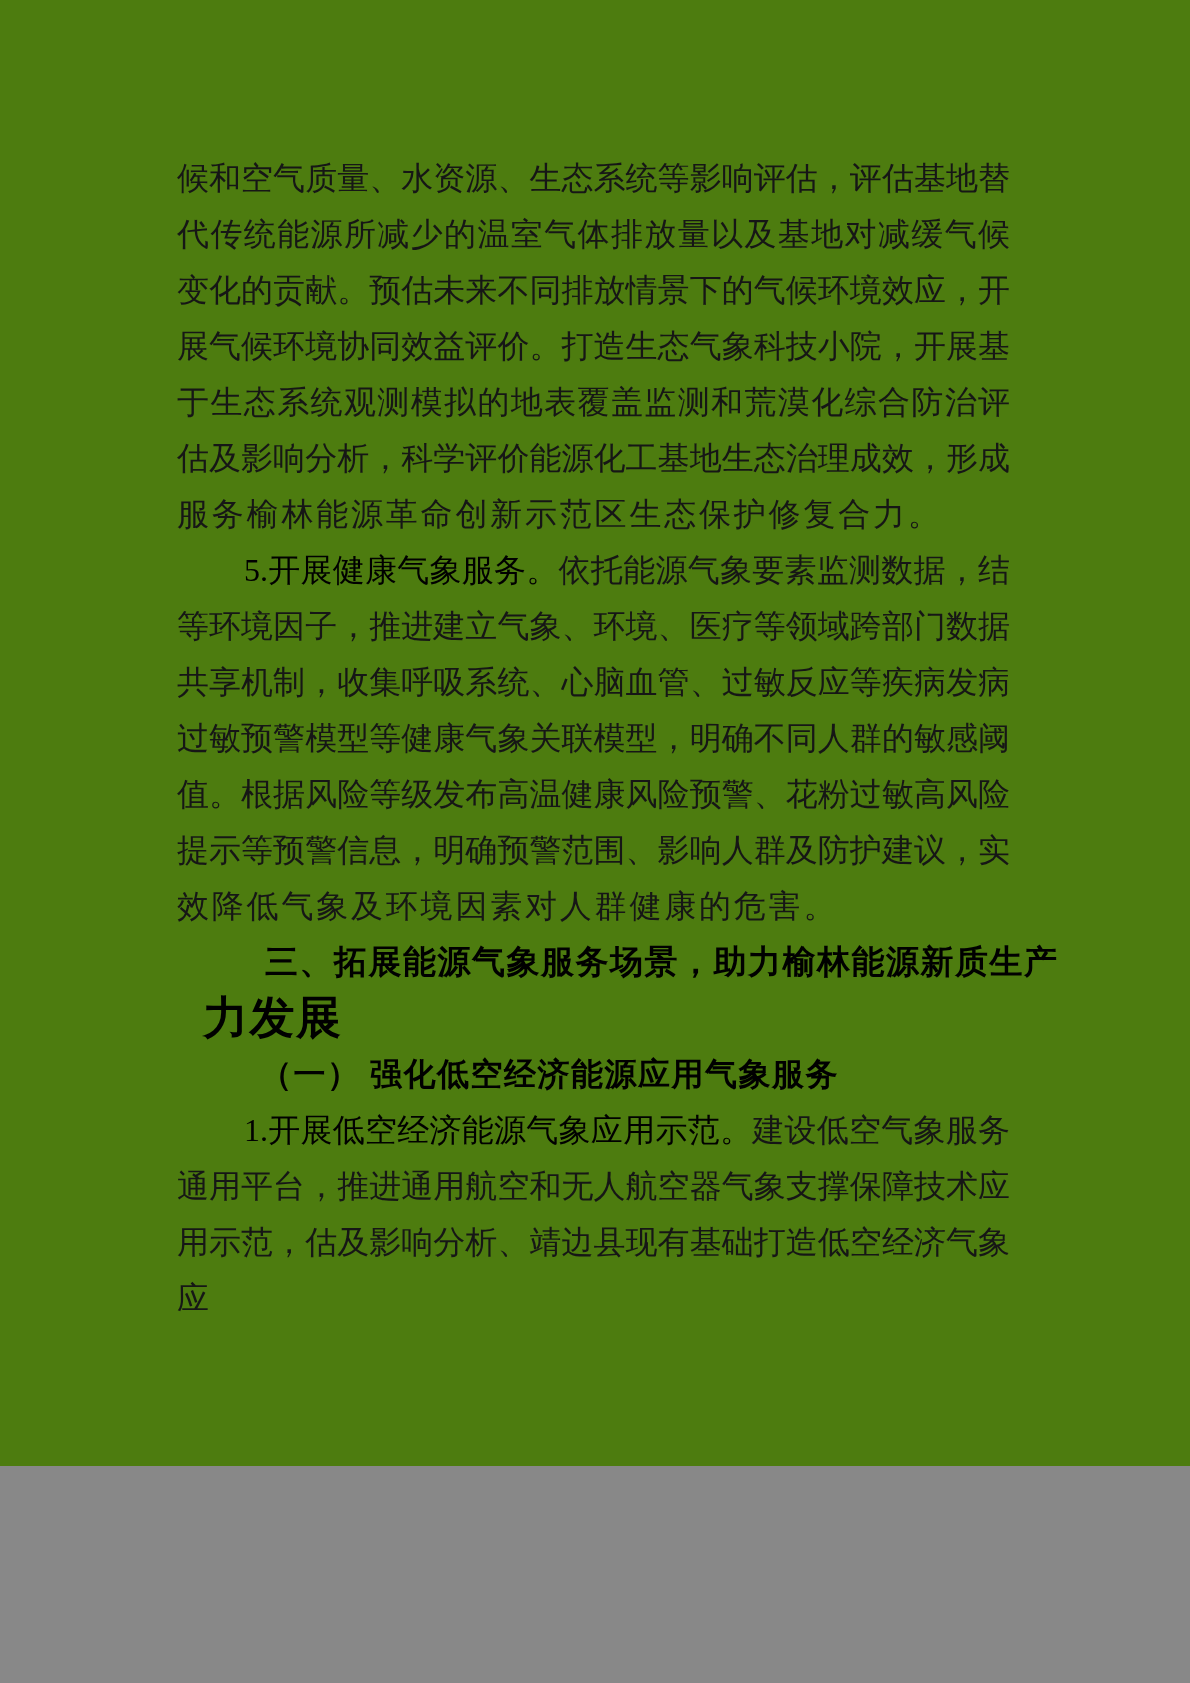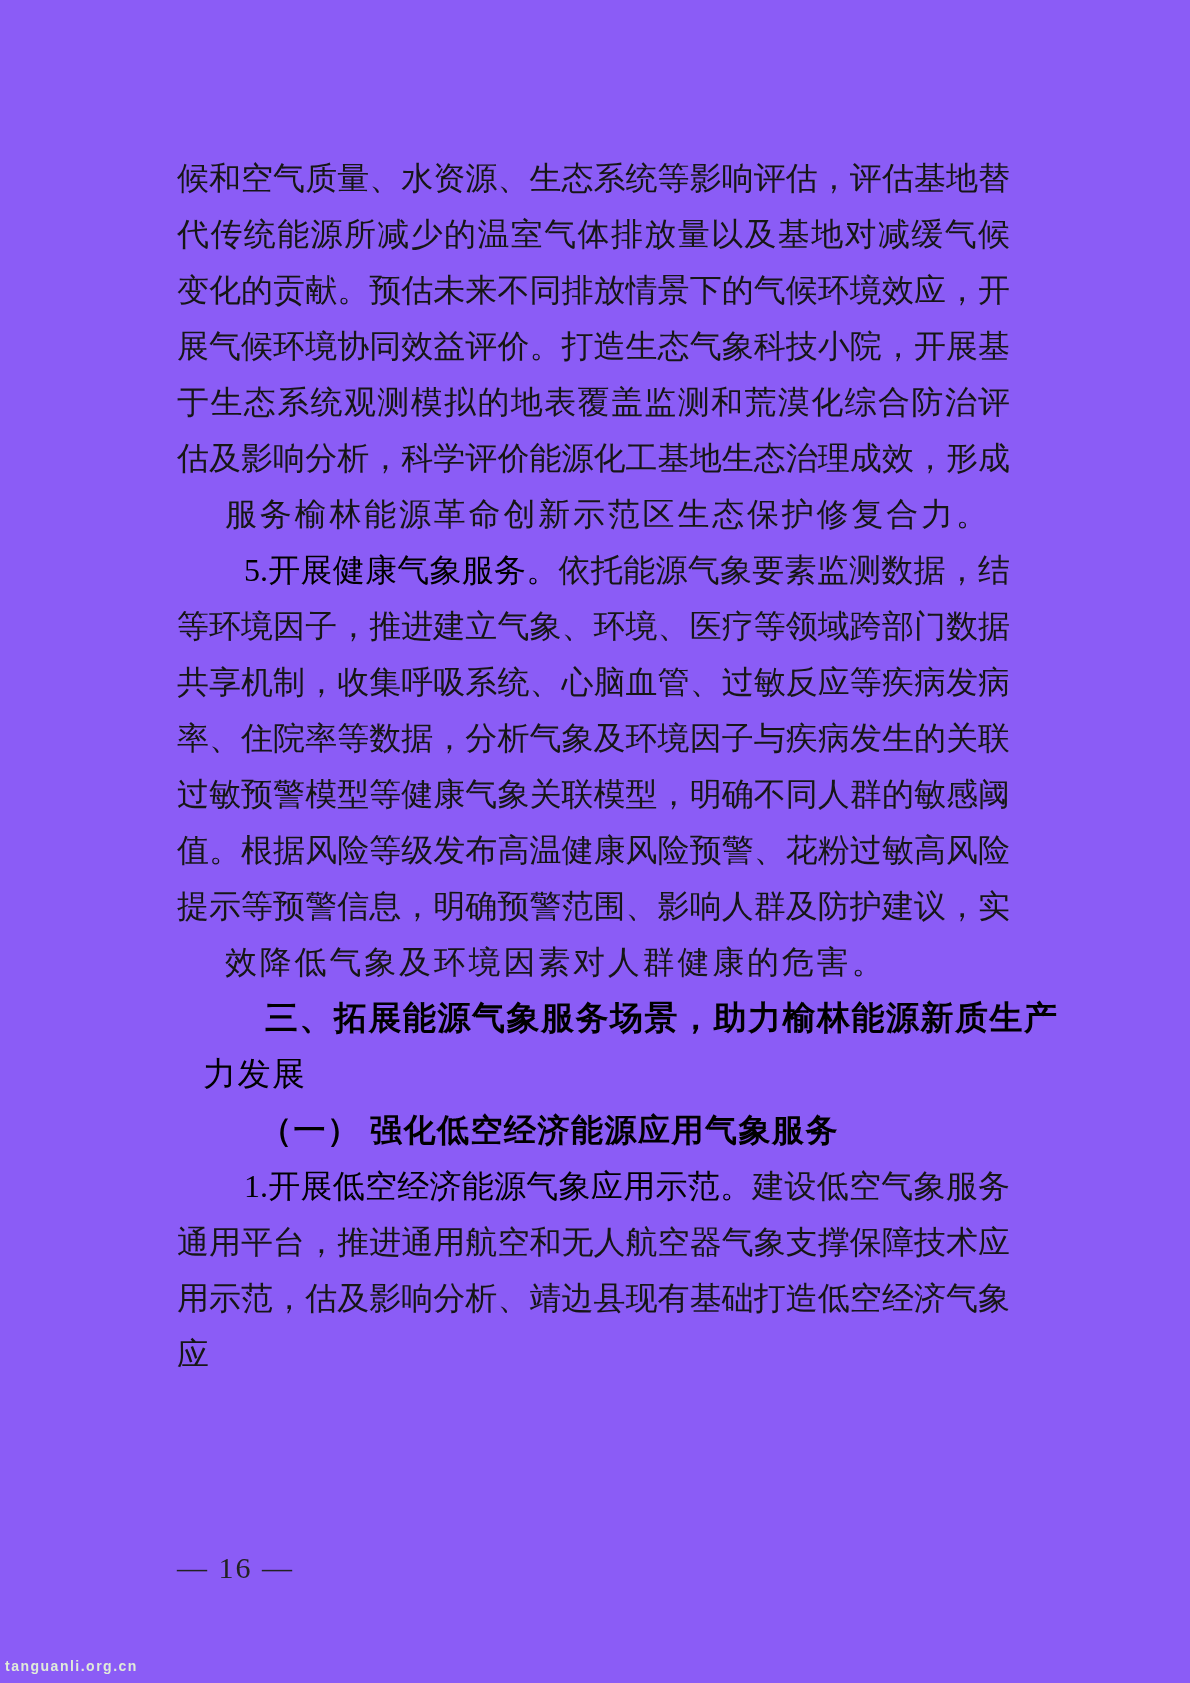--- a/index.html
+++ b/index.html
@@ -1,20 +1,20 @@
 <!DOCTYPE html>
 <html><head>
 <meta charset="utf-8">
 <style>
   html,body{margin:0;padding:0;background:#888;}
   .page{
     position:relative;
-    width:1190px;height:1683px;
+    width:1190px;height:1466px;
     margin:0 auto;
-    background:#8b5cf6;
+    background:#4d7c0f;
     overflow:hidden;
     font-family:"Liberation Serif","DejaVu Serif",serif;
     color:#161616;
   }
   .text-block{
     position:absolute;
     left:177px;top:150px;
     width:833px;
     overflow:visible;
   }
@@ -28,43 +28,42 @@
   
   .line.j{
     white-space:normal;
     text-align:justify;
     text-align-last:justify;
     -moz-text-align-last:justify;
   }
   
   .line.e{
     letter-spacing:2.8px;
-    margin-left:48px;
   }
   
   .line.ind{
     text-indent:67px;
   }
   .line .lead{
     font-weight:400;
     color:#000;
   }
   
   .line.h1{
     font-family:"Liberation Sans","DejaVu Sans",sans-serif;
     font-weight:700;
     font-size:33px;
     letter-spacing:1.5px;
     color:#000;
     text-indent:88px;
   }
   .line.h1w{
     font-family:"Liberation Sans","DejaVu Sans",sans-serif;
-    font-weight:400;
-    font-size:33px;
+    font-weight:700;
+    font-size:45px;
     letter-spacing:1.5px;
     color:#000;
     text-indent:26px;
   }
   
   .line.h2{
     font-weight:700;
     font-size:32px;
     letter-spacing:1.5px;
     color:#000;
@@ -96,21 +95,20 @@
       <div class="line j"><span>候和空气质量、水资源、生态系统等影响评估，评估基地替</span></div>
       <div class="line j"><span>代传统能源所减少的温室气体排放量以及基地对减缓气候</span></div>
       <div class="line j"><span>变化的贡献。预估未来不同排放情景下的气候环境效应，开</span></div>
       <div class="line j"><span>展气候环境协同效益评价。打造生态气象科技小院，开展基</span></div>
       <div class="line j"><span>于生态系统观测模拟的地表覆盖监测和荒漠化综合防治评</span></div>
       <div class="line j"><span>估及影响分析，科学评价能源化工基地生态治理成效，形成</span></div>
       <div class="line e"><span>服务榆林能源革命创新示范区生态保护修复合力。</span></div>
       <div class="line j ind"><b class="lead">5.开展健康气象服务。</b><span>依托能源气象要素监测数据，结</span></div>
       <div class="line j"><span>等环境因子，推进建立气象、环境、医疗等领域跨部门数据</span></div>
       <div class="line j"><span>共享机制，收集呼吸系统、心脑血管、过敏反应等疾病发病</span></div>
-      <div class="line j"><span>率、住院率等数据，分析气象及环境因子与疾病发生的关联</span></div>
       <div class="line j"><span>过敏预警模型等健康气象关联模型，明确不同人群的敏感阈</span></div>
       <div class="line j"><span>值。根据风险等级发布高温健康风险预警、花粉过敏高风险</span></div>
       <div class="line j"><span>提示等预警信息，明确预警范围、影响人群及防护建议，实</span></div>
       <div class="line e"><span>效降低气象及环境因素对人群健康的危害。</span></div>
       <div class="line h1"><span>三、拓展能源气象服务场景，助力榆林能源新质生产</span></div>
       <div class="line h1w"><span>力发展</span></div>
       <div class="line h2"><span>（一） 强化低空经济能源应用气象服务</span></div>
       <div class="line j ind"><b class="lead">1.开展低空经济能源气象应用示范。</b><span>建设低空气象服务</span></div>
       <div class="line j"><span>通用平台，推进通用航空和无人航空器气象支撑保障技术应</span></div>
       <div class="line j"><span>用示范，估及影响分析、靖边县现有基础打造低空经济气象应</span></div>

